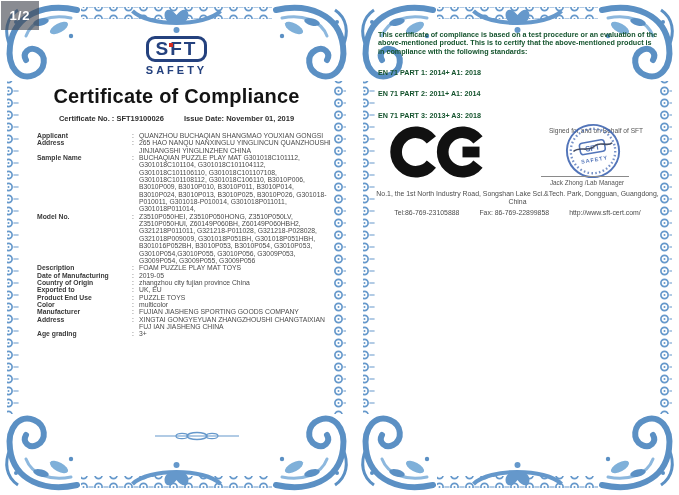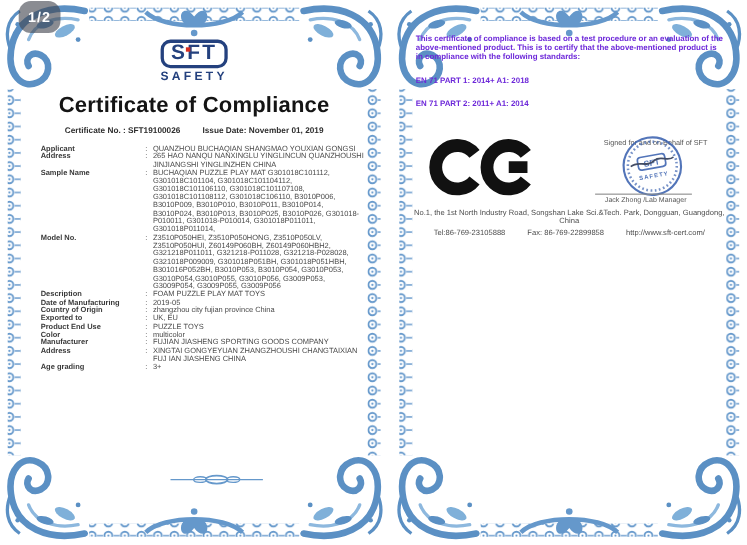--- a/index.html
+++ b/index.html
@@ -5,22 +5,22 @@
   * { margin:0; padding:0; box-sizing:border-box; }
   html,body { width:679px; height:495px; background:#ffffff; font-family:"Liberation Sans", sans-serif; }
   .canvas { position:relative; width:679px; height:495px; background:#fff; overflow:hidden; }
 
   .page { position:absolute; top:1px; height:493px; background:#fff; }
   .page.left  { left:1px;  width:351px; }
   .page.right { left:357px; width:321px; }
   .frame { position:absolute; inset:0; width:100%; height:100%; pointer-events:none; }
 
   
-  .badge { position:absolute; left:17px; top:1px; width:38px; height:29px;
-           background:rgba(66,70,79,.62); border-radius:11px; color:#fff;
+  .badge { position:absolute; left:1px; top:1px; width:38px; height:29px;
+           background:rgba(66,70,79,.62); border-radius:0; color:#fff;
            font-size:13px; font-weight:bold; display:flex; align-items:center;
            justify-content:center; z-index:30; letter-spacing:1px; }
 
   
   .lp-content { position:absolute; inset:0; padding-top:35px; }
   .logo-wrap { text-align:center; }
   .logo-frame { display:inline-block; border:3px solid #24417e; border-radius:9px;
                 padding:0 7px 1px; position:relative; line-height:1; }
   .logo-frame .brand { font-size:19px; font-weight:800; color:#24417e; letter-spacing:2px; }
   .logo-frame .red-dot { position:absolute; width:4px; height:4px; background:#d42b20;
@@ -33,21 +33,21 @@
   .cert-line span { margin:0 9px; }
 
   .fields { margin:9px 0 0 36px; width:296px; }
   .frow { display:flex; align-items:flex-start; font-size:6.8px; line-height:7.35px; }
   .frow .lab { width:95px; font-weight:bold; color:#3a3a3a; flex:0 0 auto; }
   .frow .col { width:7px; color:#4a4a4a; flex:0 0 auto; }
   .frow .col::before { content:":"; }
   .frow .val { flex:1; color:#4a4a4a; }
 
   
-  .rp-content { position:absolute; inset:0; padding:30px 20px 0 21px; font-weight:bold; color:#6d28d9; }
+  .rp-content { position:absolute; inset:0; padding:30px 20px 0 21px; font-weight:bold; color:#14532d; }
   .rp-intro { font-size:7.2px; line-height:8.3px; }
   .std-line  { font-size:7.2px; margin-top:13px; line-height:8.6px; }
   .std-gap   { margin-top:4px; }
   .rp-valid  { font-size:7.2px; margin-top:3.4px; }
 
   .ce-wrap { position:absolute; left:32px; top:122px; width:95px; height:58px; }
   .sign-wrap { position:absolute; left:150px; top:126px; width:160px; }
   .signed-for { font-size:6.6px; font-weight:normal; color:#555; text-align:center; padding-left:18px; }
   .stamp { position:absolute; left:57px; top:-5px; width:58px; height:58px; opacity:.88;
            transform:rotate(-10deg); }
@@ -213,20 +213,21 @@
       <use href="#corner" transform="translate(0,493) scale(1,-1)"></use>
       <use href="#corner" transform="translate(321,493) scale(-1,-1)"></use>
       <use href="#crest" transform="translate(160.5,8)"></use>
       <use href="#crest" transform="translate(160.5,485) scale(1,-1)"></use>
     </svg>
 
     <div class="rp-content">
       <div class="rp-intro">This certificate of compliance is based on a test procedure or an evaluation of the above-mentioned product. This is to certify that the above-mentioned product is in compliance with the following standards:</div>
       <div class="std-line">EN 71 PART 1: 2014+ A1: 2018</div>
       <div class="std-line">EN 71 PART 2: 2011+ A1: 2014</div>
+      <div class="std-line">EN 71 PART 3: 2013+ A3: 2018</div>
     </div>
 
     <div class="ce-wrap">
       <svg viewBox="0 0 106 62" width="95" height="58">
         <path d="M47.3,17.5 A22,22 0 1 0 47.3,44.5" fill="none" stroke="#111" stroke-width="13"></path>
         <path d="M99.3,17.5 A22,22 0 1 0 99.3,44.5" fill="none" stroke="#111" stroke-width="13"></path>
         <path d="M82,31 H101" stroke="#111" stroke-width="12"></path>
       </svg>
     </div>
 

